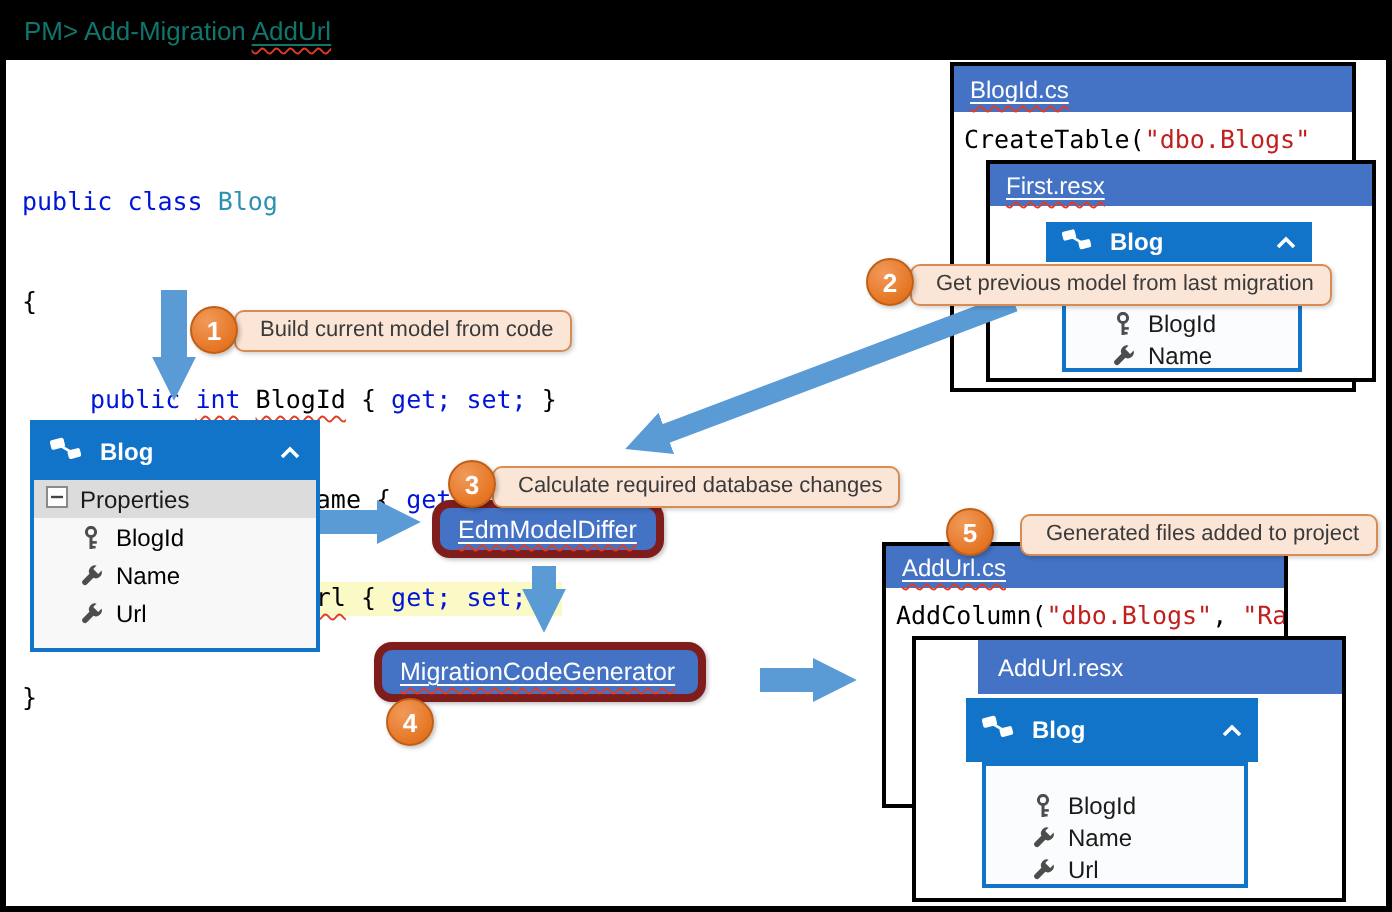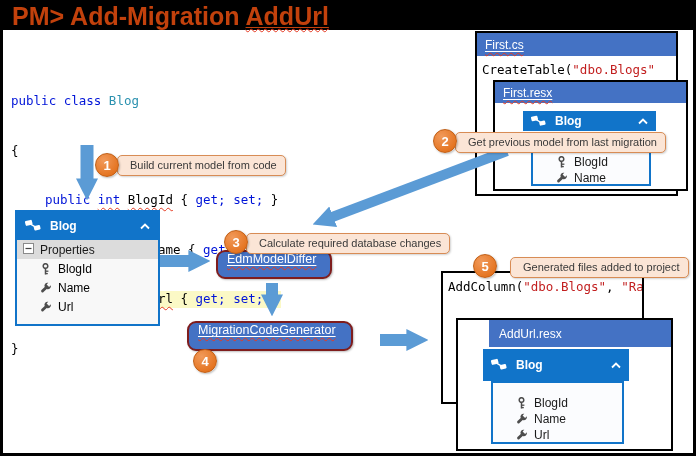--- a/index.html
+++ b/index.html
@@ -4,21 +4,21 @@
 <style>
   html,body{margin:0;padding:0;background:#fff;}
   #stage{
     position:relative;width:696px;height:456px;background:#fff;
     border:3px solid #000;box-sizing:border-box;overflow:hidden;
     font-family:"Liberation Sans",sans-serif;
   }
   
   .title-bar{
     position:absolute;left:0;top:0;width:100%;height:27px;background:#000;
-    color:#c2410c;font-size:25px;font-weight:bold;line-height:26px;padding-left:9px;
+    color:#0f766e;font-size:13px;font-weight:normal;line-height:26px;padding-left:9px;
     box-sizing:border-box;white-space:pre;
   }
   
   .squig{text-decoration:underline wavy #e43a22;text-decoration-thickness:1px;text-underline-offset:2.5px;}
   .wsolid{text-decoration:underline solid currentColor;text-decoration-thickness:1px;text-underline-offset:1.5px;}
   
   .code-block{
     position:absolute;left:8px;top:57px;font-family:"DejaVu Sans Mono",monospace;
     font-size:12.5px;line-height:16.5px;color:#000;white-space:pre;z-index:1;
   }
@@ -60,22 +60,22 @@
     height:28px;background:#1174c9;color:#fff;display:flex;align-items:center;
     padding:0 8px;box-sizing:border-box;
   }
   .group-row{
     height:19px;background:#dcdcdc;display:flex;align-items:center;gap:6px;
     padding-left:6px;font-size:12px;color:#1a1a1a;
   }
   .model-box .erow{height:19px;font-size:12px;}
   
   .process-box{
-    position:absolute;background:#4472c4;border:2px solid #7f1d1d;border-radius:9px;
-    color:#fff;font-size:12.5px;display:flex;padding-left:9px;
+    position:absolute;background:#4472c4;border:4px solid #7f1d1d;border-radius:9px;
+    color:#fff;font-size:12.5px;display:flex;align-items:center;padding-left:9px;
     box-sizing:border-box;z-index:4;box-shadow:1px 1px 2px rgba(0,0,0,.25);
   }
   
   .callout-pill{
     position:absolute;background:#fbe5d6;border:1px solid #d8archer;border-radius:5px;
     font-size:11px;color:#3a3a3a;line-height:15px;padding:2px 8px 2px 12px;
     white-space:nowrap;z-index:6;box-shadow:1px 1px 2px rgba(0,0,0,.18);
     border:1px solid #d88c55;box-sizing:border-box;
   }
   .callout-num{
@@ -98,21 +98,21 @@
   <div class="code-block">
     <div class="code-line"><span class="kw">public</span> <span class="kw">class</span> <span class="cls">Blog</span></div>
     <div class="code-line"><span>{</span></div>
     <div class="code-line indent"><span class="kw">public</span> <span class="kw squig">int</span> <span class="squig">BlogId</span> <span>{</span> <span class="kw">get;</span> <span class="kw">set;</span> <span>}</span></div>
     <div class="code-line indent"><span class="kw">public</span> <span class="kw">string</span> <span>Name</span> <span>{</span> <span class="kw">get;</span> <span class="kw">set;</span> <span>}</span></div>
     <div class="code-line indent"><span class="hl"><span class="kw">public</span> <span class="kw">string</span> <span class="squig">Url</span> <span>{</span> <span class="kw">get;</span> <span class="kw">set;</span> <span>}</span></span></div>
     <div class="code-line"><span>}</span></div>
   </div>
 
   <div class="file-box" style="left:472px;top:28px;width:203px;height:165px;z-index:1;">
-    <div class="file-header"><span class="wsolid"><span class="squig">First.cs</span></span></div>
+    <div class="file-header"><span class="wsolid"><span class="squig">BlogId.cs</span></span></div>
     <div class="file-code"><span class="squig">CreateTable</span><span>(</span><span class="str squig">"dbo.Blogs"</span></div>
   </div>
 
   <div class="file-box" style="left:490px;top:77px;width:195px;height:111px;z-index:2;">
     <div class="file-header" style="padding:4px 0 3px 8px;"><span class="wsolid"><span class="squig">First.resx</span></span></div>
   </div>
 
   <div class="entity-header" style="left:520px;top:108px;width:133px;height:20px;">
     <span><svg width="15" height="11" viewBox="0 0 15 11">
           <g fill="#fff">
@@ -196,20 +196,21 @@
         <span class="eic">
           <svg width="12" height="12" viewBox="0 0 12 12">
             <path d="M10.8 3.3 A3 3 0 0 1 6.7 6.9 L3.5 10.1 A1.4 1.4 0 0 1 1.5 8.1 L4.7 4.9 A3 3 0 0 1 8.3 0.8 L6.6 2.5 L9.1 5 Z" fill="#4d4d4d"></path>
           </svg>
         </span>
         <span>Url</span>
       </div>
   </div>
 
   <div class="file-box" style="left:438px;top:268px;width:203px;height:133px;z-index:1;">
+    <div class="file-header" style="padding:4px 0 3px 8px;"><span class="wsolid"><span class="squig">AddUrl.cs</span></span></div>
     <div class="file-code"><span class="squig">AddColumn</span><span>(</span><span class="str squig">"dbo.Blogs"</span><span>, </span><span class="str">"Rat</span></div>
   </div>
 
   <div class="file-box" style="left:453px;top:315px;width:217px;height:133px;z-index:2;">
     <div class="file-header" style="padding:7px 0 6px 10px;margin-left:31px;"><span>AddUrl.resx</span></div>
   </div>
 
   <div class="entity-header" style="left:480px;top:346px;width:146px;height:32px;">
     <span><svg width="16" height="12" viewBox="0 0 15 11">
           <g fill="#fff">

